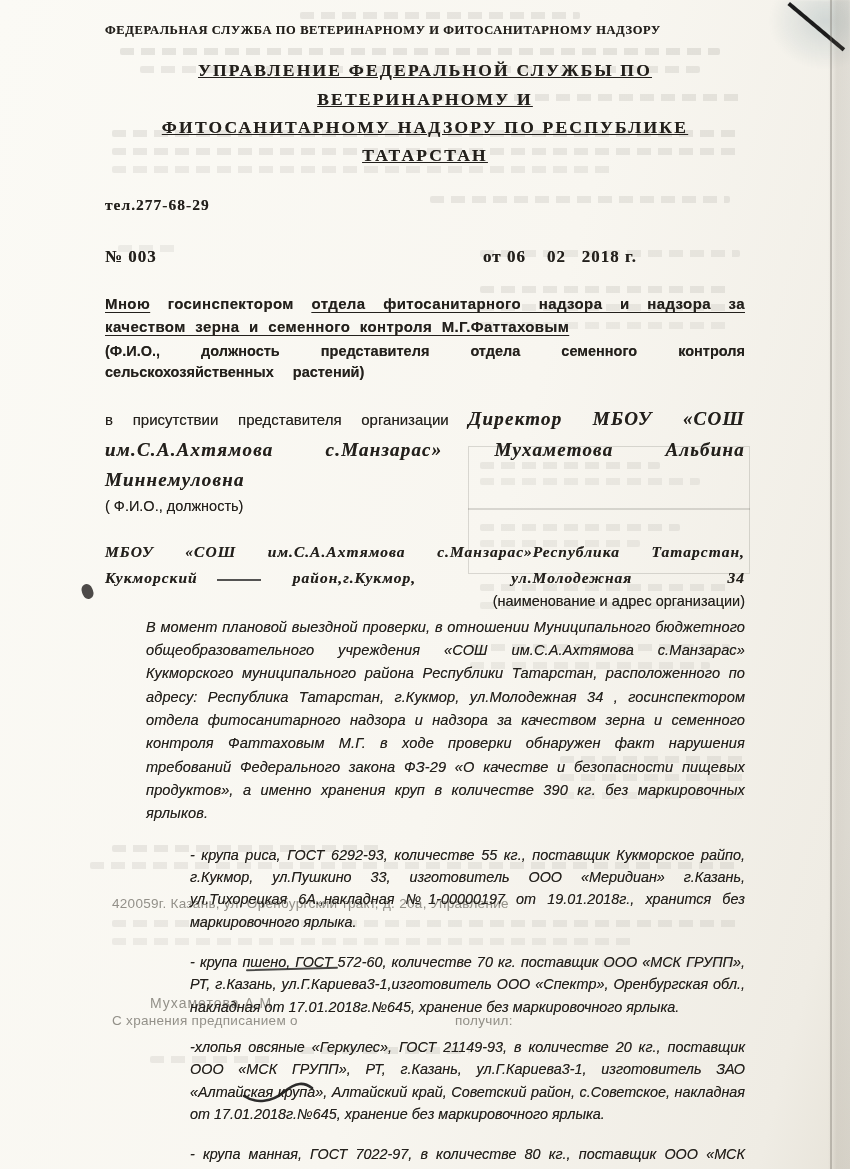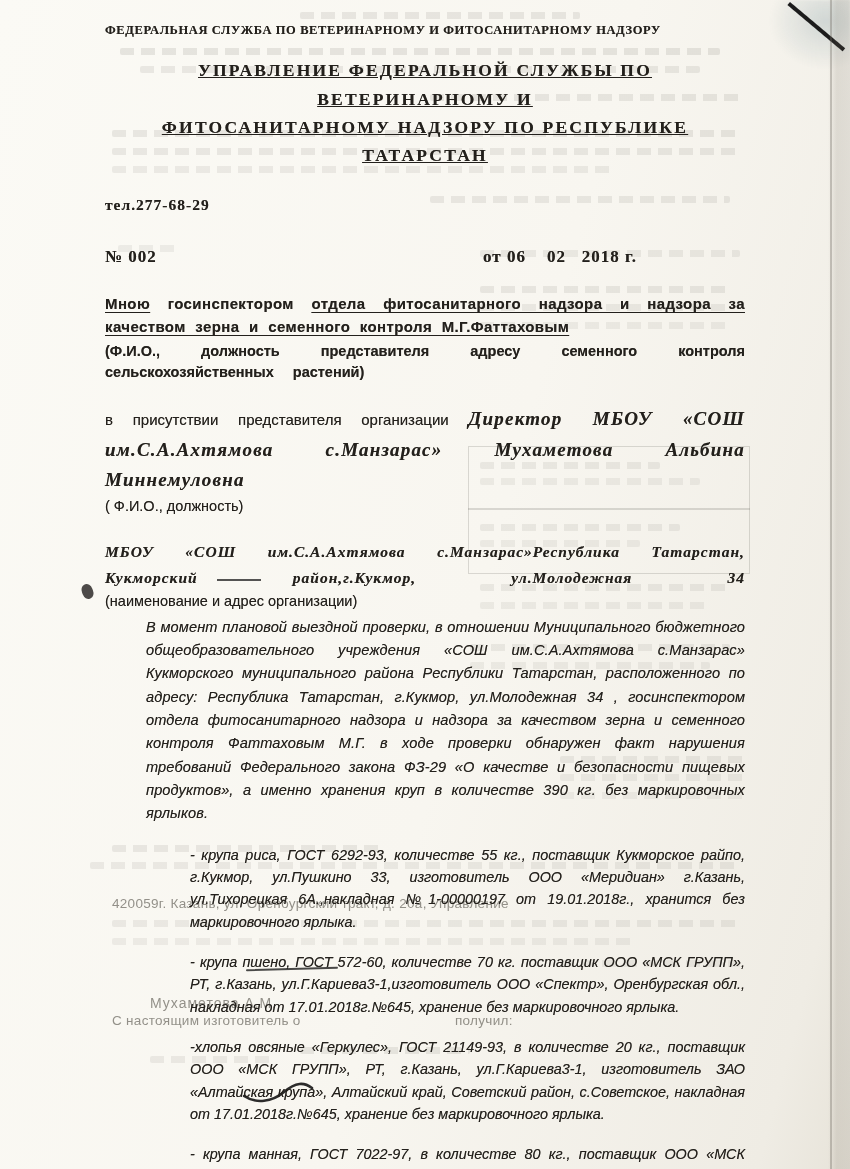--- a/index.html
+++ b/index.html
@@ -16,21 +16,21 @@
   .title{margin-top:22px;text-align:center;font:700 21px/1.2 "Liberation Serif",serif;letter-spacing:5px;transform:translateX(-75px);}
   .numrow{margin-top:30px;display:flex;font:700 17px/1.3 "Liberation Serif",serif;letter-spacing:1px;}
   .numrow .date{margin-left:auto;margin-right:108px;white-space:pre;}
   .p-inspector{margin-top:24px;font:600 15px/1.55 "Liberation Sans",sans-serif;text-align:justify;word-spacing:5px;letter-spacing:.4px;}
   .u{text-decoration:underline;text-decoration-thickness:1.4px;text-underline-offset:3px;text-decoration-skip-ink:none;}
   .cap1{margin-top:2px;font:700 14.5px/1.5 "Liberation Sans",sans-serif;text-align:justify;word-spacing:15px;}
   .p-presence{margin-top:20px;font:400 15px/1.6 "Liberation Sans",sans-serif;text-align:justify;}
   .person{font-family:"Liberation Serif",serif;font-style:italic;font-weight:700;font-size:19px;letter-spacing:1.2px;word-spacing:9px;}
   .cap2{margin-top:1px;font:400 14.5px/1.4 "Liberation Sans",sans-serif;}
   .p-org{position:relative;margin-top:22px;font:italic 700 15.5px/1.7 "Liberation Serif",serif;letter-spacing:1px;word-spacing:3px;text-align:justify;text-align-last:justify;}
-  .cap3{font:400 14.5px/1.4 "Liberation Sans",sans-serif;}
+  .cap3{font:400 14.5px/1.4 "Liberation Sans",sans-serif;text-align:right;}
   .p-main{margin-top:4px;font:italic 400 14.6px/1.6 "Liberation Sans",sans-serif;text-align:justify;letter-spacing:.1px;margin-left:41px;}
   .item{position:relative;margin:18px 0 0 85px;font:italic 400 14.4px/1.55 "Liberation Sans",sans-serif;text-align:justify;}
   
   .corner-line{position:absolute;left:790px;top:2px;width:72px;height:3.5px;background:#1b1b1b;transform:rotate(40deg);transform-origin:left top;filter:blur(.3px);}
   .edge-shade{position:absolute;left:828px;top:0;width:22px;height:100%;background:linear-gradient(90deg,transparent,rgba(120,112,100,.18) 40%,rgba(90,84,74,.12));}
   .crease{position:absolute;left:830px;top:0;width:2px;height:100%;background:rgba(110,104,94,.35);filter:blur(.4px);}
   .corner-smudge{position:absolute;left:768px;top:0;width:82px;height:70px;background:radial-gradient(ellipse at 70% 30%,rgba(70,110,125,.20),transparent 70%);filter:blur(1px);}
   .edge-mark{position:absolute;left:82px;top:584px;width:11px;height:15px;background:#2e2c29;border-radius:45%;transform:rotate(-22deg);opacity:.85;}
   .pen-mark{position:absolute;left:242px;top:1080px;}
   .pen-underline{position:absolute;left:56px;top:17px;width:92px;height:2.2px;background:#1c1c1c;transform:rotate(-1.5deg);border-radius:2px;opacity:.8;}
@@ -73,21 +73,21 @@
     <div class="bs" style="left:470px;top:662px;width:240px;opacity:.35;"></div>
     <div class="bs" style="left:560px;top:756px;width:185px;opacity:.4;"></div>
     <div class="bs" style="left:560px;top:774px;width:185px;opacity:.35;"></div>
     <div class="bs" style="left:560px;top:792px;width:185px;opacity:.3;"></div>
     <div class="bs" style="left:112px;top:845px;width:270px;opacity:.45;"></div>
     <div class="bs" style="left:90px;top:862px;width:650px;opacity:.4;"></div>
     <div class="bfrag" style="left:112px;top:895px;">420059г. Казань, ул. Оренбургский тракт, д. 20а, Управление</div>
     <div class="bs" style="left:112px;top:920px;width:630px;opacity:.4;"></div>
     <div class="bs" style="left:112px;top:938px;width:520px;opacity:.35;"></div>
     <div class="bs" style="left:560px;top:960px;width:180px;opacity:.35;"></div>
-    <div class="bfrag" style="left:112px;top:1012px;">С настоящим изготовитель о</div>
+    <div class="bfrag" style="left:112px;top:1012px;">С хранения предписанием о</div>
     <div class="bfrag" style="left:455px;top:1012px;">получил:</div>
     <div class="bfrag" style="left:150px;top:994px;font-size:14px;letter-spacing:1px;">Мухаметова А.М.</div>
     <div class="bs" style="left:300px;top:1047px;width:170px;opacity:.5;"></div>
     <div class="bs" style="left:150px;top:1056px;width:120px;opacity:.4;"></div>
   </div>
 
   <div class="corner-smudge"></div>
   <div class="corner-line"></div>
   <div class="edge-shade"></div>
   <div class="crease"></div>
@@ -99,26 +99,26 @@
   <div class="content">
     <div class="svc">ФЕДЕРАЛЬНАЯ СЛУЖБА ПО ВЕТЕРИНАРНОМУ И ФИТОСАНИТАРНОМУ НАДЗОРУ</div>
     <div class="dept">
       <div>УПРАВЛЕНИЕ ФЕДЕРАЛЬНОЙ СЛУЖБЫ ПО ВЕТЕРИНАРНОМУ И</div>
       <div>ФИТОСАНИТАРНОМУ НАДЗОРУ ПО РЕСПУБЛИКЕ ТАТАРСТАН</div>
     </div>
     <div class="phone">тел.277-68-29</div>
 
 
     <div class="numrow">
-      <span>№ 002</span>
+      <span>№ 003</span>
       <span class="date">от 06    02   2018 г.</span>
     </div>
 
     <div class="p-inspector"><span class="u">Мною</span><span> госинспектором </span><span class="u">отдела фитосанитарного надзора и надзора за качеством зерна и семенного контроля М.Г.Фаттаховым</span></div>
-    <div class="cap1">(Ф.И.О., должность представителя адресу семенного контроля сельскохозяйственных растений)</div>
+    <div class="cap1">(Ф.И.О., должность представителя отдела семенного контроля сельскохозяйственных растений)</div>
 
     <div class="p-presence"><span>в присутствии представителя организации </span><span class="person">Директор МБОУ «СОШ им.С.А.Ахтямова с.Манзарас» Мухаметова Альбина Миннемуловна</span></div>
     <div class="cap2">( Ф.И.О., должность)</div>
 
     <div class="p-org">
       <span>МБОУ «СОШ им.С.А.Ахтямова с.Манзарас»Республика Татарстан, Кукморский район,г.Кукмор, ул.Молодежная 34</span>
       <span class="pen-dash"></span>
     </div>
     <div class="cap3">(наименование и адрес организации)</div>
 

